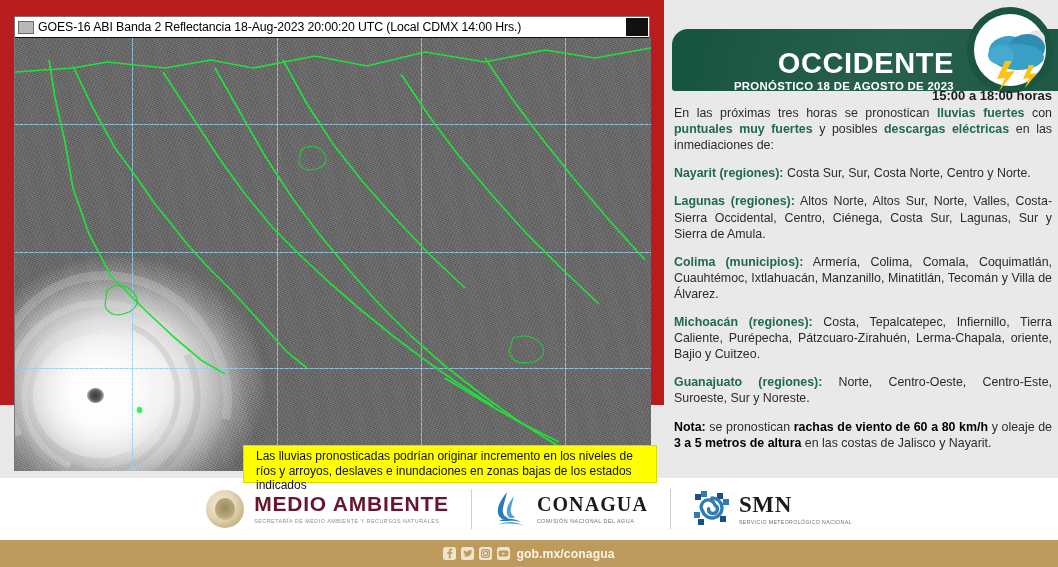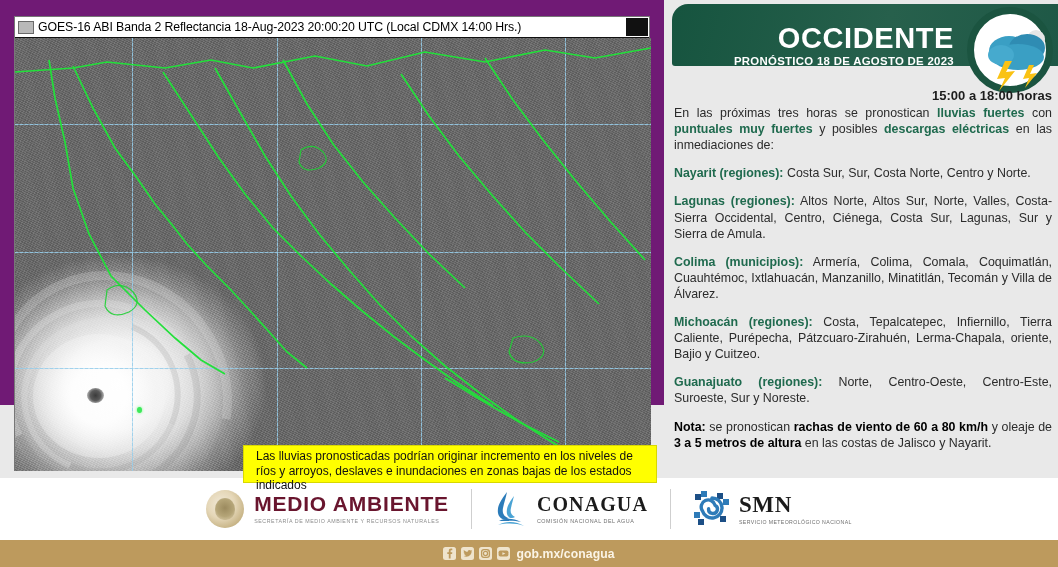--- a/index.html
+++ b/index.html
@@ -2,21 +2,21 @@
 <html><head>
 <meta charset="utf-8">
 <style>
   * { box-sizing: border-box; margin: 0; padding: 0; }
   html, body {
     width: 1058px; height: 567px;
     font-family: "Liberation Sans", sans-serif;
     background: #e9e9e9;
     overflow: hidden;
   }
-  #page { position: relative; width: 1058px; height: 405px; background: #701a75; }
+  #page { position: relative; width: 1058px; height: 405px; background: #b91c1c; }
 
   
   #sat-panel {
     position: absolute; left: 14px; top: 16px;
     width: 636px; height: 455px;
     background: #000;
     border: 1px solid #777;
   }
   #sat-titlebar {
     position: absolute; left: 0; top: 0; width: 100%; height: 21px;
@@ -93,21 +93,21 @@
     font-family: "Liberation Sans", sans-serif;
     z-index: 6;
   }
 
   
   #right-panel {
     position: absolute; left: 664px; top: 0; width: 394px; height: 478px;
     background: #e9e9e9;
   }
   #hdr-banner {
-    position: absolute; left: 8px; top: 4px; right: 0; height: 62px;
+    position: absolute; left: 8px; top: 29px; right: 0; height: 62px;
     background: linear-gradient(105deg, #16543f 0%, #27604c 55%, #1e5846 100%);
     border-top-left-radius: 16px;
     border-bottom-left-radius: 3px;
   }
   #hdr-title {
     position: absolute; right: 104px; top: 20px;
     color: #ffffff; font-size: 29px; font-weight: bold;
     letter-spacing: 0.6px; line-height: 1;
     font-family: "Liberation Sans", sans-serif;
   }

